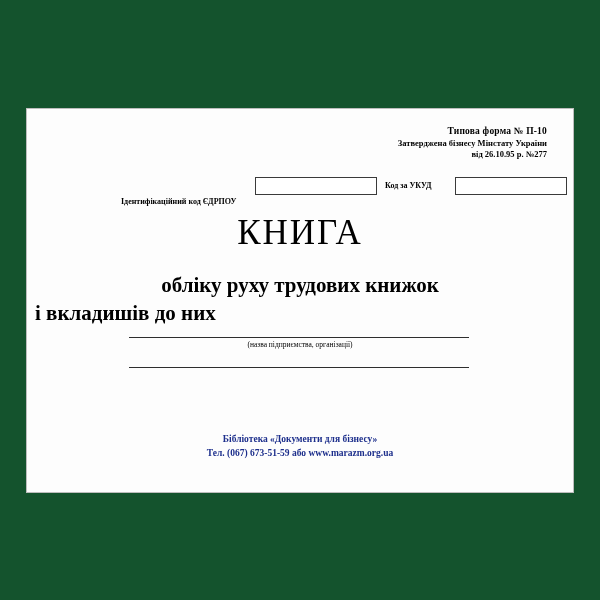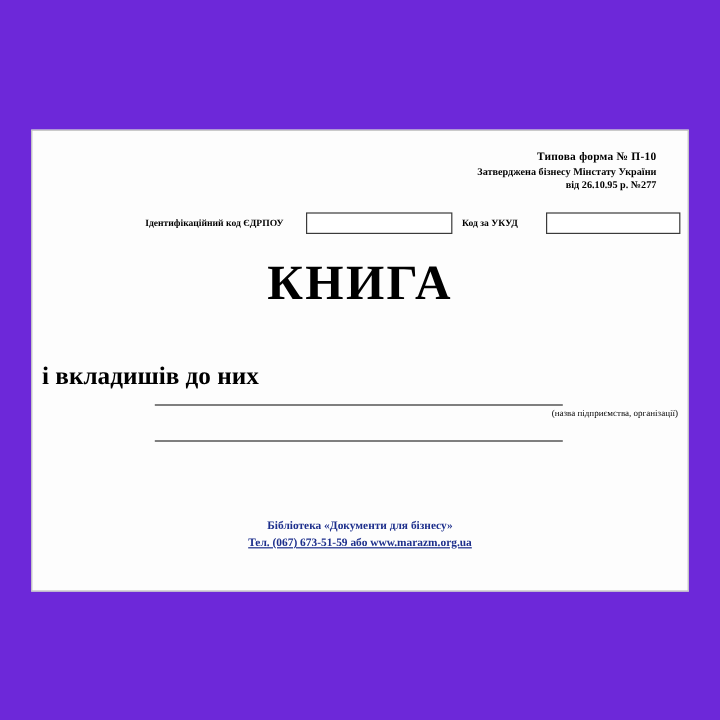--- a/index.html
+++ b/index.html
@@ -12,21 +12,21 @@
     height: 600px;
     font-family: "Liberation Serif", serif;
     color: #000000;
     overflow: hidden;
   }
 
   .page-canvas {
     position: relative;
     width: 600px;
     height: 600px;
-    background: #6d28d9;
+    background: #14532d;
   }
 
   
   .doc-sheet {
     position: absolute;
     left: 26px;
     top: 108px;
     width: 548px;
     height: 385px;
     background: #fdfdfd;
@@ -69,21 +69,21 @@
   .id-row {
     position: absolute;
     left: 12px;
     top: 62px;
     right: 14px;
     height: 20px;
   }
   .id-label {
     position: absolute;
     left: 74px;
-    top: 4px;
+    top: 20px;
     font-size: 8px;
     font-weight: bold;
     white-space: nowrap;
   }
   .id-box {
     position: absolute;
     left: 208px;
     top: 0px;
     width: 122px;
     height: 18px;
@@ -111,22 +111,22 @@
     box-sizing: border-box;
   }
 
   
   .title-main {
     position: absolute;
     left: 0;
     right: 0;
     top: 100px;
     text-align: center;
-    font-size: 41px;
-    font-weight: bold;
+    font-size: 35px;
+    font-weight: normal;
     letter-spacing: 2px;
     line-height: 1;
   }
   .title-sub1 {
     position: absolute;
     left: 0;
     right: 0;
     top: 158px;
     text-align: center;
     font-size: 21px;
@@ -150,21 +150,21 @@
     border-top: 1px solid #2e2e2e;
   }
   .rule-1 { left: 94px; right: 96px; top: 222px; }
   .rule-2 { left: 94px; right: 96px; top: 252px; }
 
   .rule-caption {
     position: absolute;
     left: 0;
     right: 0;
     top: 225px;
-    text-align: right;
+    text-align: center;
     font-size: 7.5px;
   }
 
   
   .footer {
     position: absolute;
     left: 0;
     right: 0;
     top: 318px;
     text-align: center;
@@ -172,21 +172,20 @@
   }
   .footer .f1 {
     font-size: 9.5px;
     font-weight: bold;
     color: #1d2f8c;
   }
   .footer .f2 {
     font-size: 9.5px;
     font-weight: bold;
     color: #1d2f8c;
-    text-decoration: underline;
   }
 </style>
 </head>
 <body>
 
 <div class="page-canvas">
 
   <div class="doc-sheet">
     <div class="doc-inner">
 
@@ -197,20 +196,21 @@
       </div>
 
       <div class="id-row">
         <div class="id-label">Ідентифікаційний код ЄДРПОУ</div>
         <div class="id-box"></div>
         <div class="ukud-label">Код за УКУД</div>
         <div class="ukud-box"></div>
       </div>
 
       <div class="title-main">КНИГА</div>
+      <div class="title-sub1">обліку руху трудових книжок</div>
       <div class="title-sub2">і вкладишів до них</div>
 
       <div class="rule rule-1"></div>
       <div class="rule-caption">(назва підприємства, організації)</div>
       <div class="rule rule-2"></div>
 
       <div class="footer">
         <div class="f1">Бібліотека «Документи для бізнесу»</div>
         <div class="f2">Тел. (067) 673-51-59 або www.marazm.org.ua</div>
       </div>

